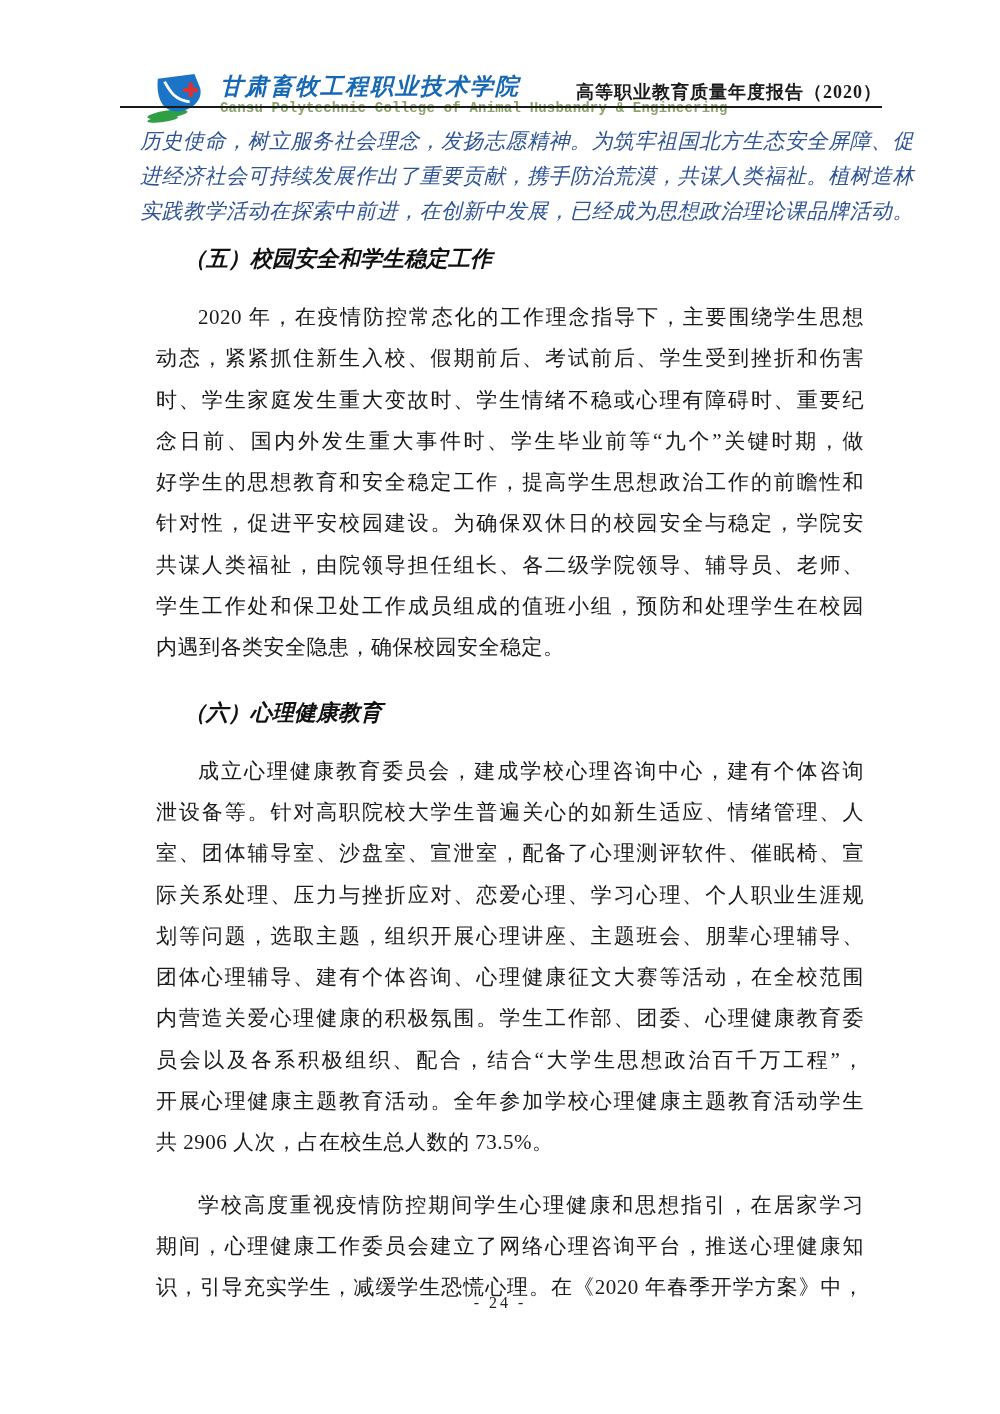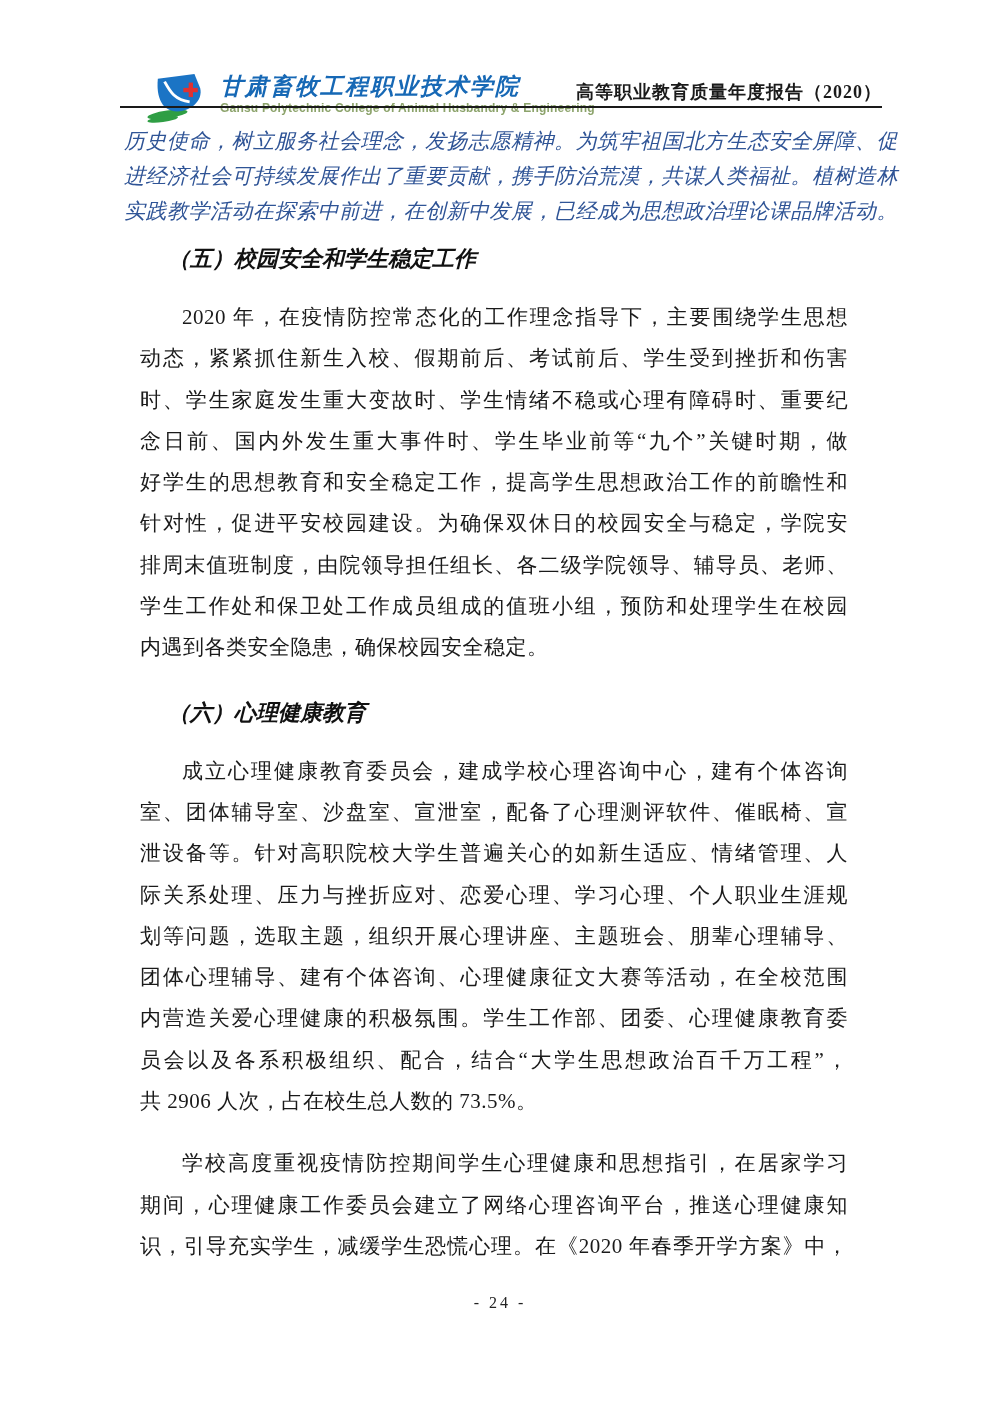--- a/index.html
+++ b/index.html
@@ -11,34 +11,34 @@
 
   
   .logo { position:absolute; left:146px; top:72px; display:flex; align-items:flex-start;justify-content:center; }
   .logo-mark { width:68px; height:52px; flex:0 0 auto; }
   .logo-text { margin-left:6px; }
   .logo-zh {
     font-size:23px; font-weight:bold; font-style:italic; letter-spacing:2px;
     color:#1668b5; line-height:30px; font-family:"Liberation Serif","DejaVu Serif",serif;
   }
   .logo-en {
-    font-size:12px; font-weight:bold; color:#8ca36b; letter-spacing:0.2px;
-    line-height:13px; font-family:Liberation Sans, sans-serif;
+    font-size:14px; font-weight:bold; color:#8ca36b; letter-spacing:0.2px;
+    line-height:13px; font-family:Liberation Mono, monospace;
   }
   .report-title {
     position:absolute; right:118px; top:80px; font-size:18px; font-weight:bold;
     color:#1a1a1a; letter-spacing:1px;
   }
   .header-rule {
     position:absolute; left:120px; top:106px; width:762px; height:2px;
     background:#1a1a1a;
   }
 
   
-  .content { position:absolute; left:124px; top:124px; width:740px; }
+  .content { position:absolute; left:140px; top:124px; width:740px; }
   .line { text-align:justify; text-align-last:justify; white-space:nowrap; }
   .line.short { text-align-last:left; }
   .line.indent { text-indent:2em; }
 
   .intro .line {
     font-size:21px; line-height:35px; font-style:italic; font-weight:500;
     letter-spacing:0.5px;
   }
 
   .heading {
@@ -95,36 +95,37 @@
 
     <h2 class="heading">（五）校园安全和学生稳定工作</h2>
 
     <div class="para">
         <div class="line indent">2020 年，在疫情防控常态化的工作理念指导下，主要围绕学生思想</div>
         <div class="line">动态，紧紧抓住新生入校、假期前后、考试前后、学生受到挫折和伤害</div>
         <div class="line">时、学生家庭发生重大变故时、学生情绪不稳或心理有障碍时、重要纪</div>
         <div class="line">念日前、国内外发生重大事件时、学生毕业前等“九个”关键时期，做</div>
         <div class="line">好学生的思想教育和安全稳定工作，提高学生思想政治工作的前瞻性和</div>
         <div class="line">针对性，促进平安校园建设。为确保双休日的校园安全与稳定，学院安</div>
-        <div class="line">排周末值班制度，由院领导担任组长、各二级学院领导、辅导员、老师、</div>
+        <div class="line">共谋人类福祉，由院领导担任组长、各二级学院领导、辅导员、老师、</div>
         <div class="line">学生工作处和保卫处工作成员组成的值班小组，预防和处理学生在校园</div>
         <div class="line short">内遇到各类安全隐患，确保校园安全稳定。</div>
       </div>
 
     <h2 class="heading gap">（六）心理健康教育</h2>
 
     <div class="para">
         <div class="line indent">成立心理健康教育委员会，建成学校心理咨询中心，建有个体咨询</div>
+        <div class="line">泄设备等。针对高职院校大学生普遍关心的如新生适应、情绪管理、人</div>
         <div class="line">室、团体辅导室、沙盘室、宣泄室，配备了心理测评软件、催眠椅、宣</div>
-        <div class="line">泄设备等。针对高职院校大学生普遍关心的如新生适应、情绪管理、人</div>
         <div class="line">际关系处理、压力与挫折应对、恋爱心理、学习心理、个人职业生涯规</div>
         <div class="line">划等问题，选取主题，组织开展心理讲座、主题班会、朋辈心理辅导、</div>
         <div class="line">团体心理辅导、建有个体咨询、心理健康征文大赛等活动，在全校范围</div>
         <div class="line">内营造关爱心理健康的积极氛围。学生工作部、团委、心理健康教育委</div>
         <div class="line">员会以及各系积极组织、配合，结合“大学生思想政治百千万工程”，</div>
+        <div class="line">开展心理健康主题教育活动。全年参加学校心理健康主题教育活动学生</div>
         <div class="line short">共 2906 人次，占在校生总人数的 73.5%。</div>
       </div>
 
     <div class="para gap">
         <div class="line indent">学校高度重视疫情防控期间学生心理健康和思想指引，在居家学习</div>
         <div class="line">期间，心理健康工作委员会建立了网络心理咨询平台，推送心理健康知</div>
         <div class="line">识，引导充实学生，减缓学生恐慌心理。在《2020 年春季开学方案》中，</div>
       </div>
 
   </main>

